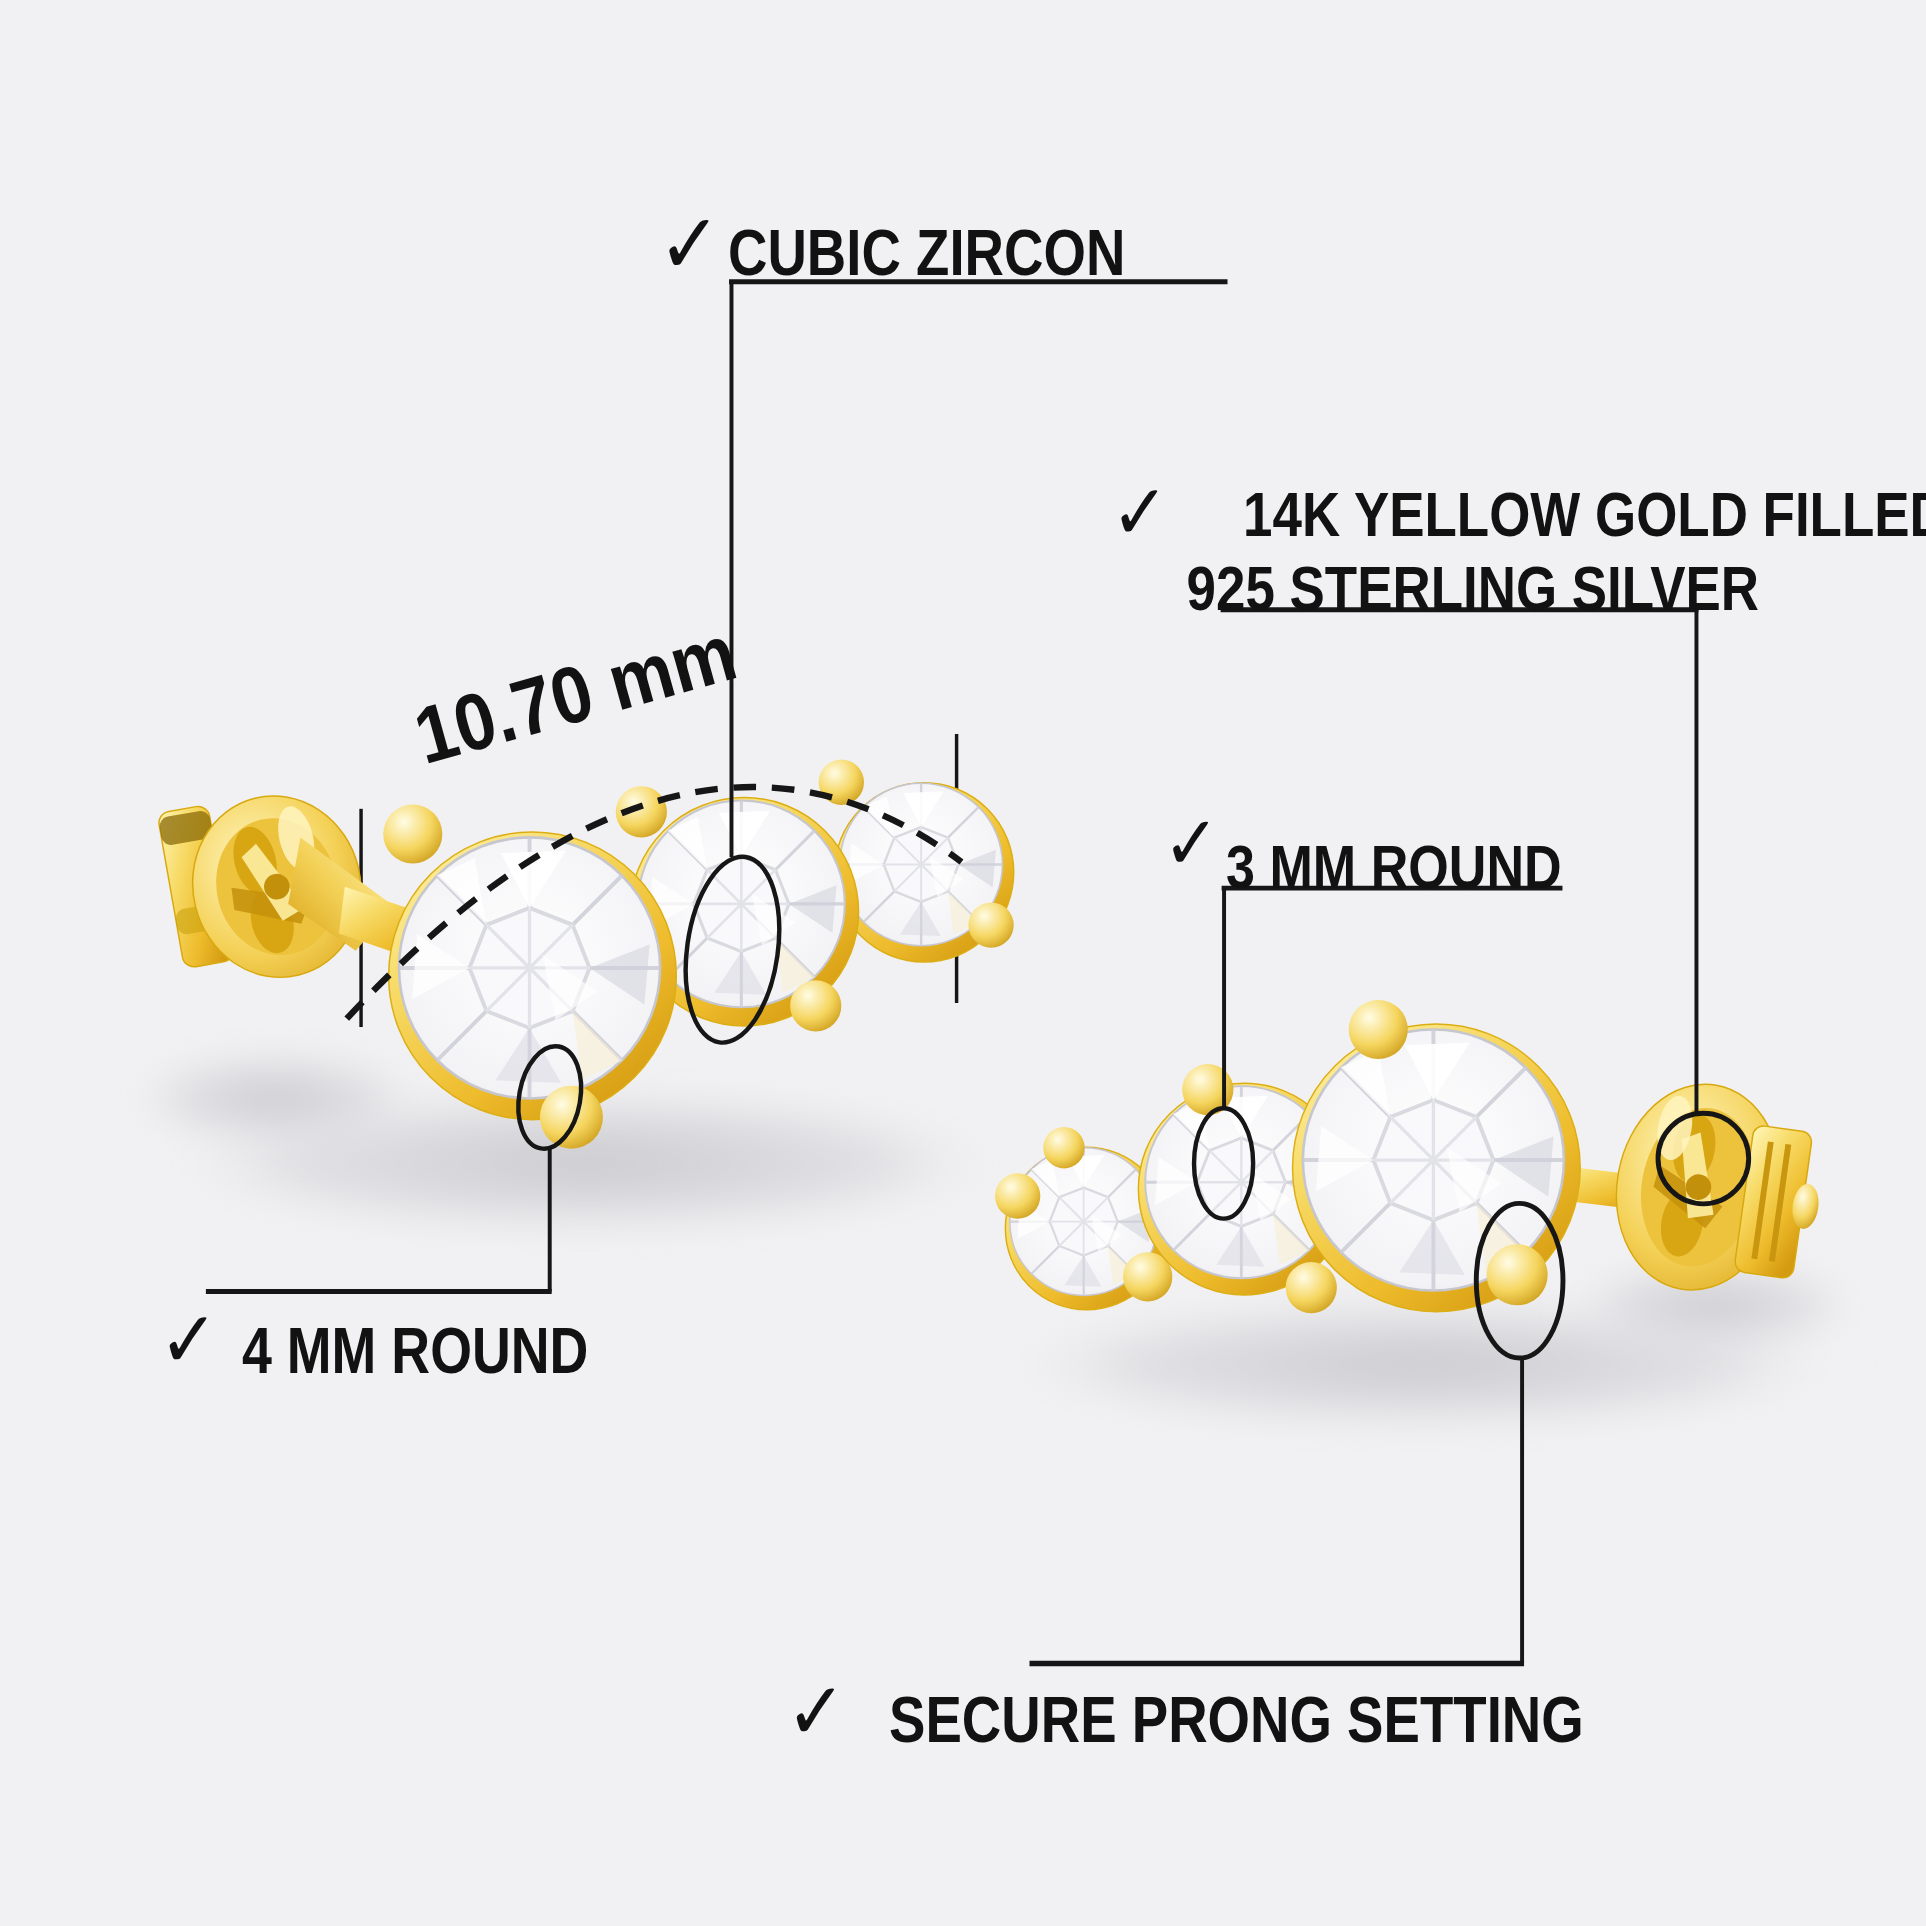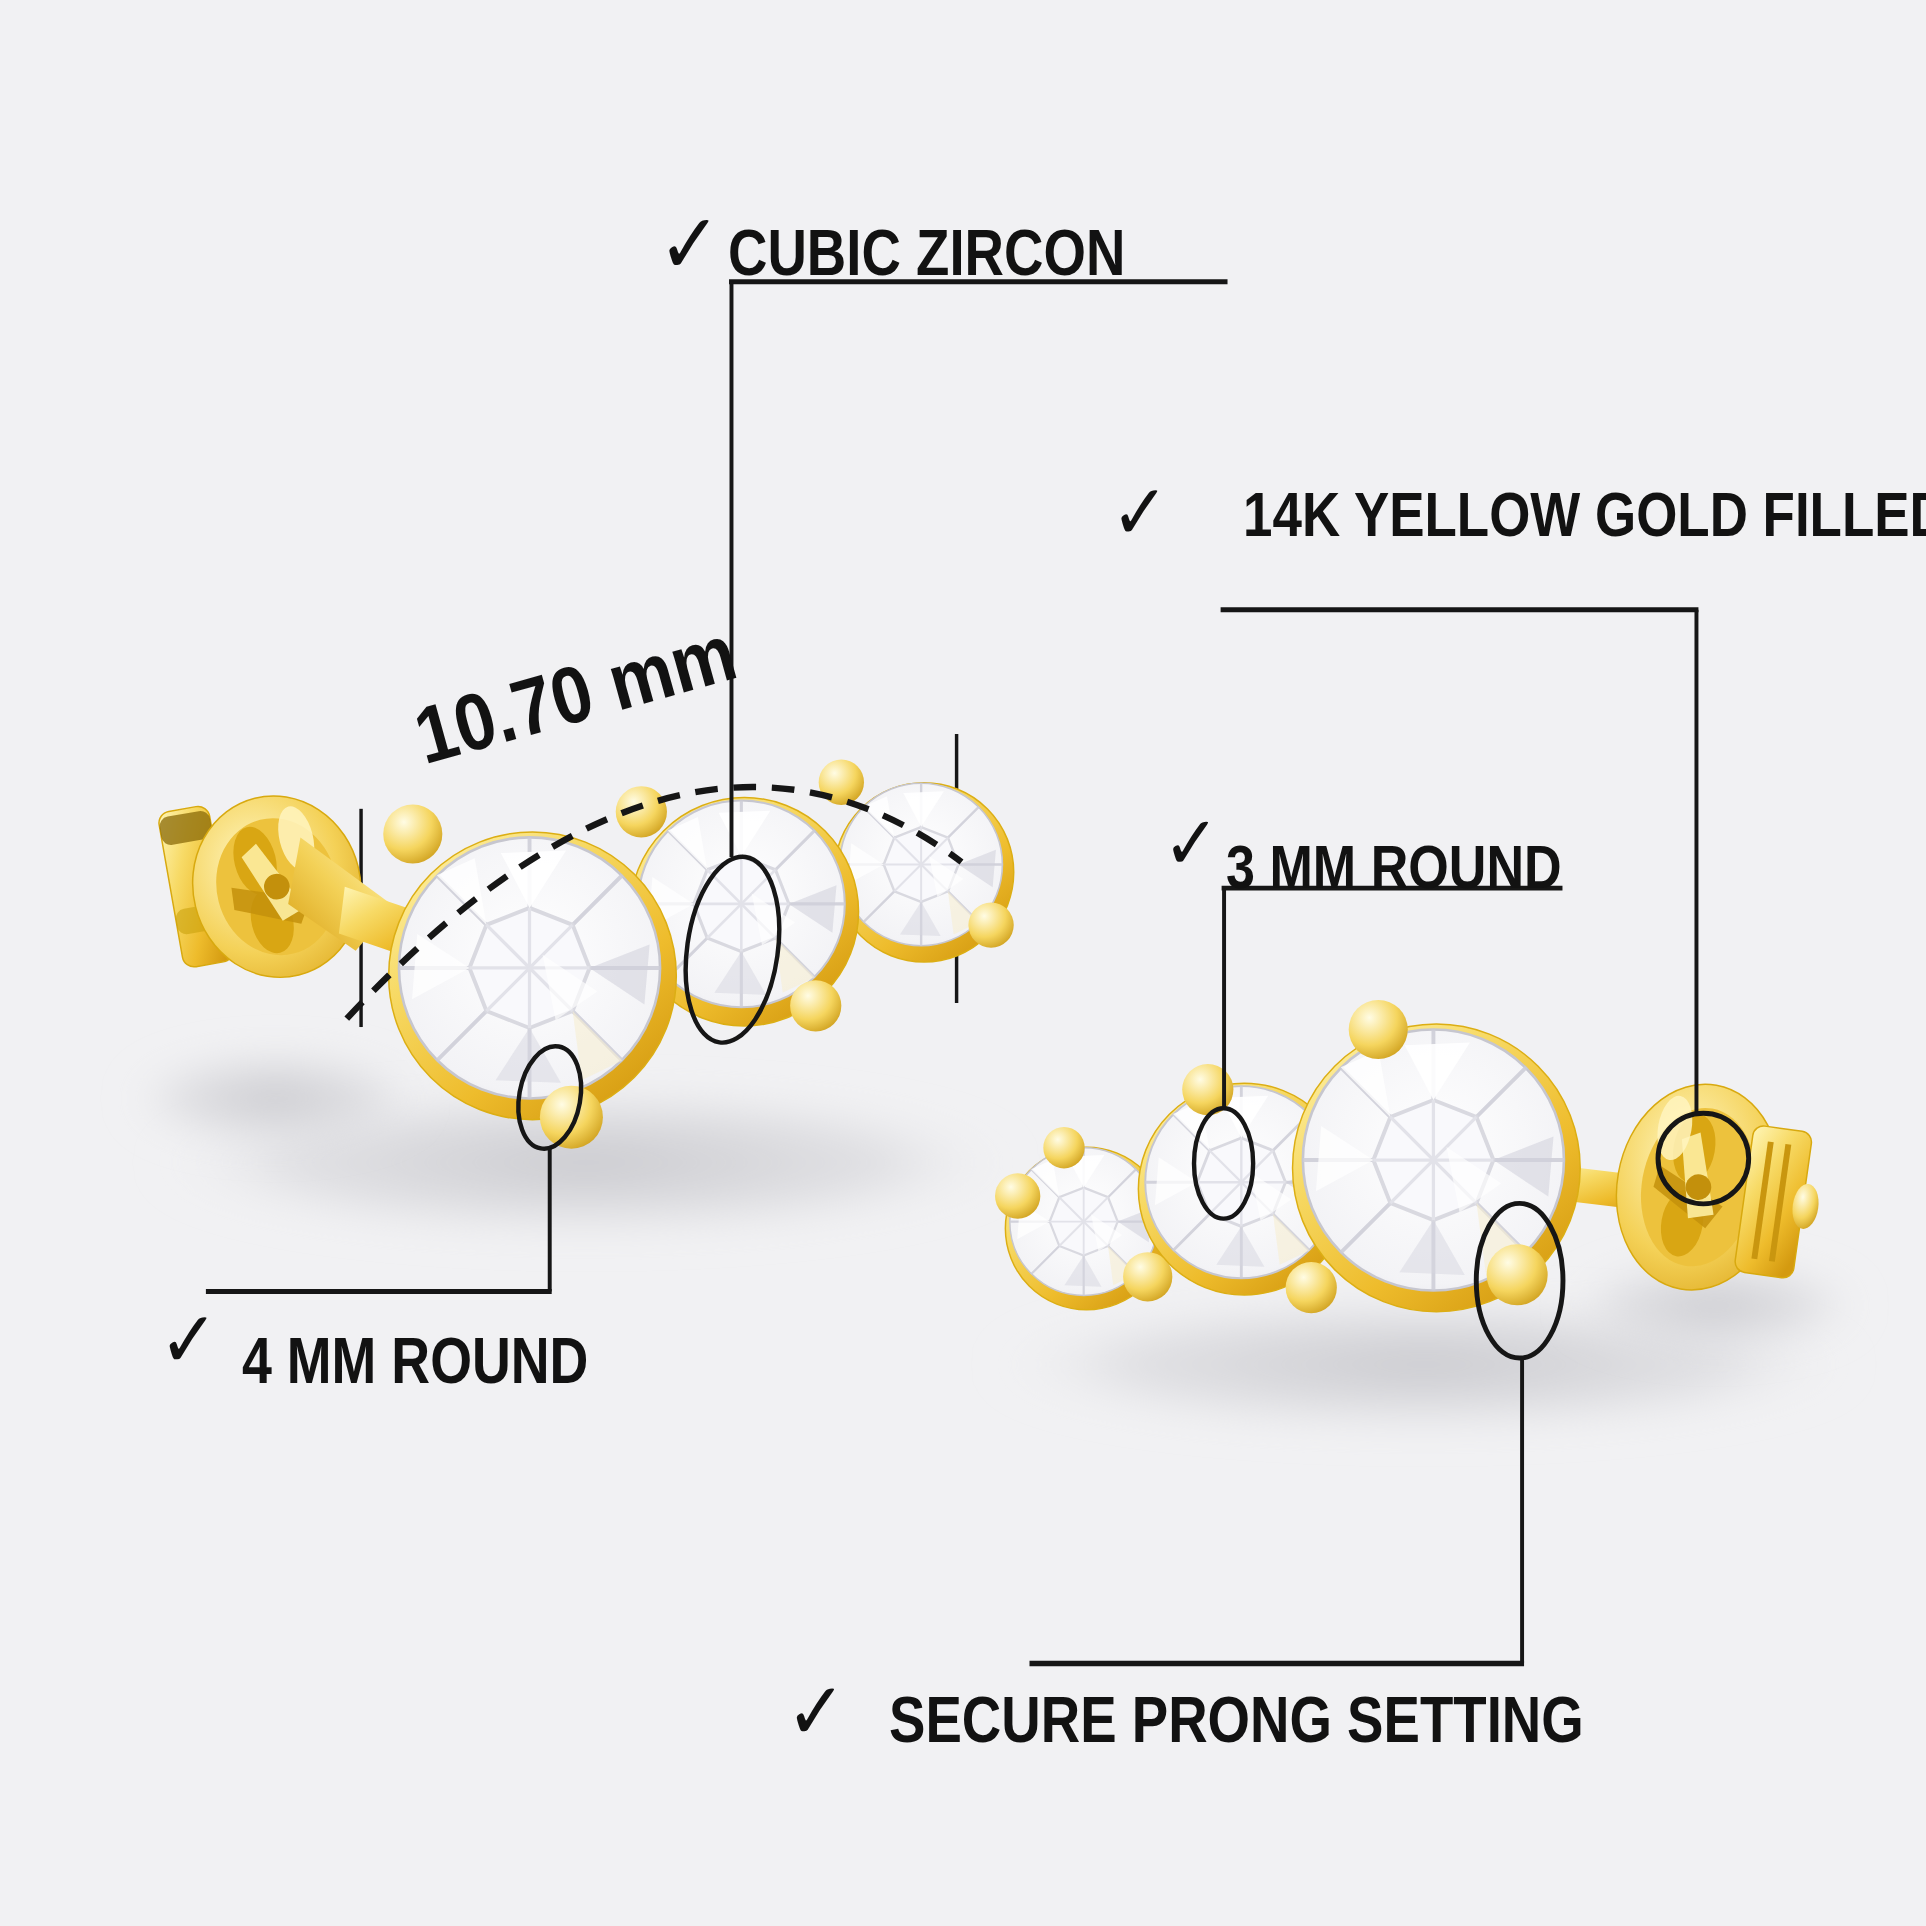--- a/index.html
+++ b/index.html
@@ -32,21 +32,21 @@
     display:block;text-align:center;line-height:1.08;
   }
   #label-material .check{font-size:77px;margin-top:-5px;vertical-align:-3px;}
 
   #label-3mm{left:1163px;top:812px;font-size:62px;}
   #label-3mm .check{font-size:75px;margin-top:-6px;}
   #label-3mm .txt{margin-top:24px;}
 
   #label-4mm{left:159px;top:1306px;font-size:64px;}
   #label-4mm .check{font-size:79px;margin-top:-6px;margin-right:17px;}
-  #label-4mm .txt{margin-top:23px;}
+  #label-4mm .txt{margin-top:13px;}
 
   #label-prong{left:786px;top:1678px;font-size:65px;}
   #label-prong .check{font-size:80px;margin-top:-6px;margin-right:20px;}
   #label-prong .txt{margin-top:9px;margin-left:16px;}
 
   #label-measure{
     left:428px;top:697px;font-size:80px;
     transform:rotate(-15.5deg);transform-origin:0 100%;
   }
   #label-measure .txt{transform:scaleX(.9);transform-origin:0 0;}
@@ -234,20 +234,21 @@
     </g>
   </svg>
 
   <div id="label-cubic-zircon" class="label">
     <span class="check">✓</span>
       <span class="txt"><span class="cond">CUBIC ZIRCON</span></span>
   </div>
 
   <div id="label-material" class="label">
     <div><span class="check">✓</span><span class="cond-c">14K YELLOW GOLD FILLED</span></div>
+    <div><span class="cond-c">925 STERLING SILVER</span></div>
   </div>
 
   <div id="label-3mm" class="label">
     <span class="check">✓</span>
       <span class="txt"><span class="cond">3 MM ROUND</span></span>
   </div>
 
   <div id="label-4mm" class="label">
     <span class="check">✓</span>
       <span class="txt"><span class="cond">4 MM ROUND</span></span>

